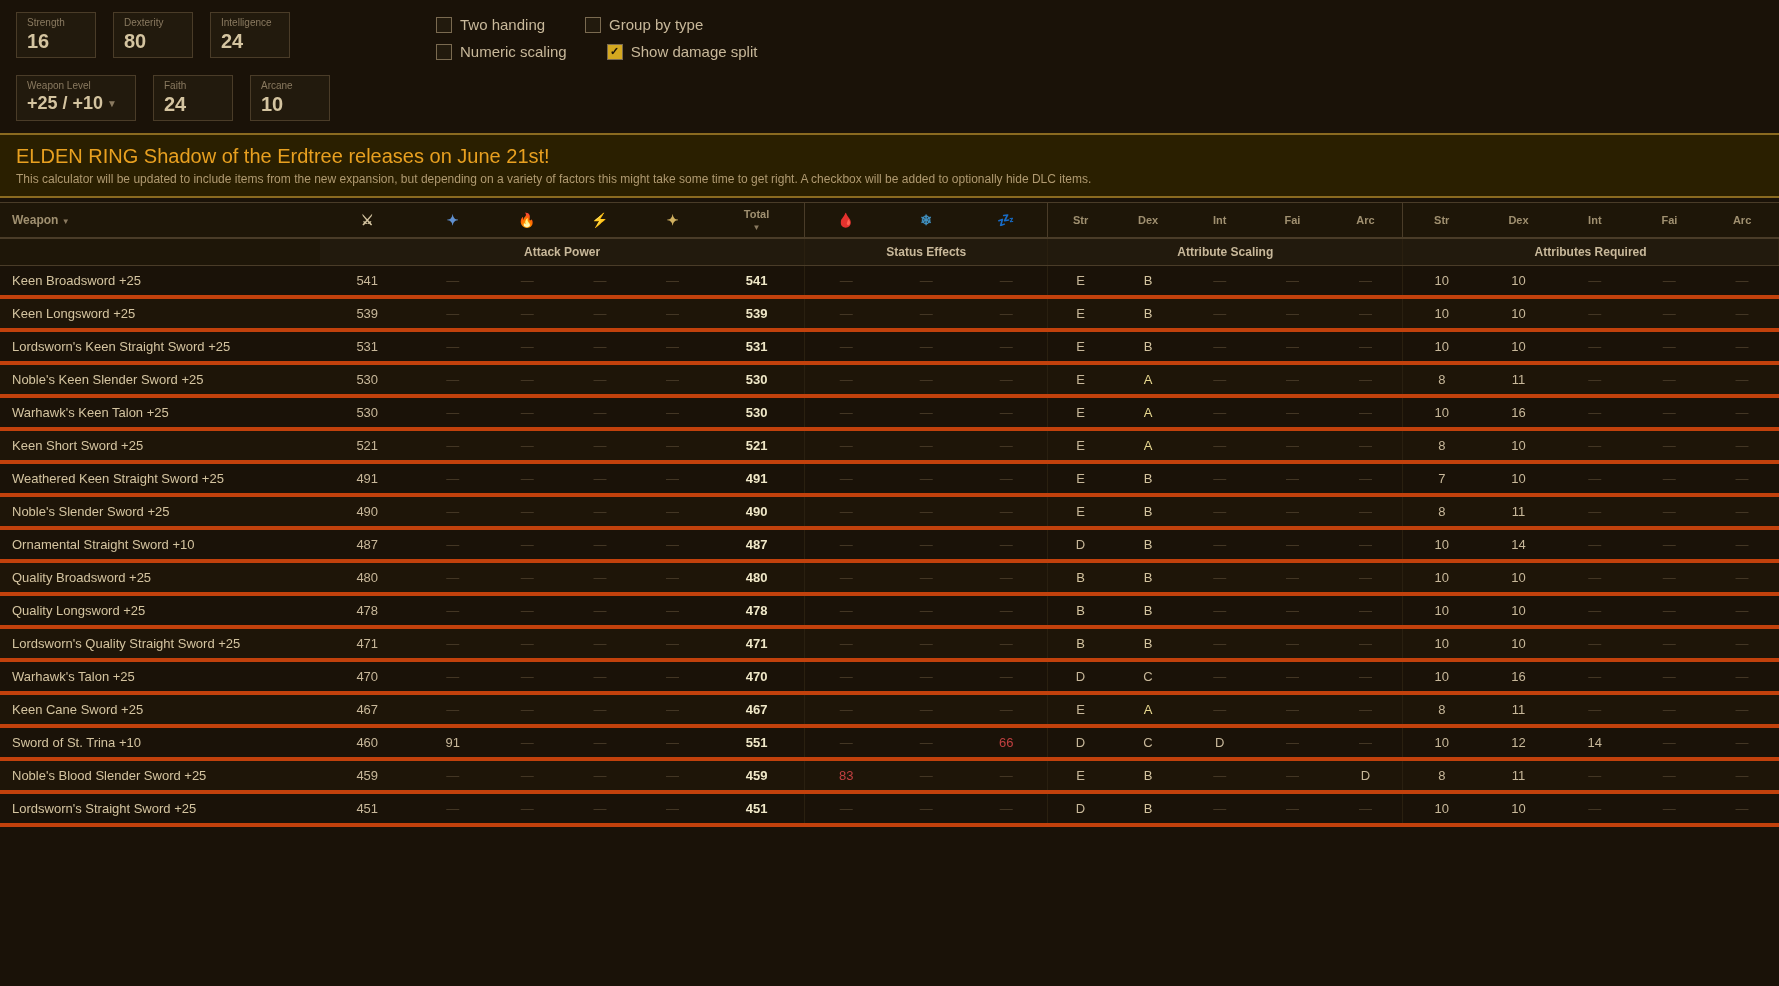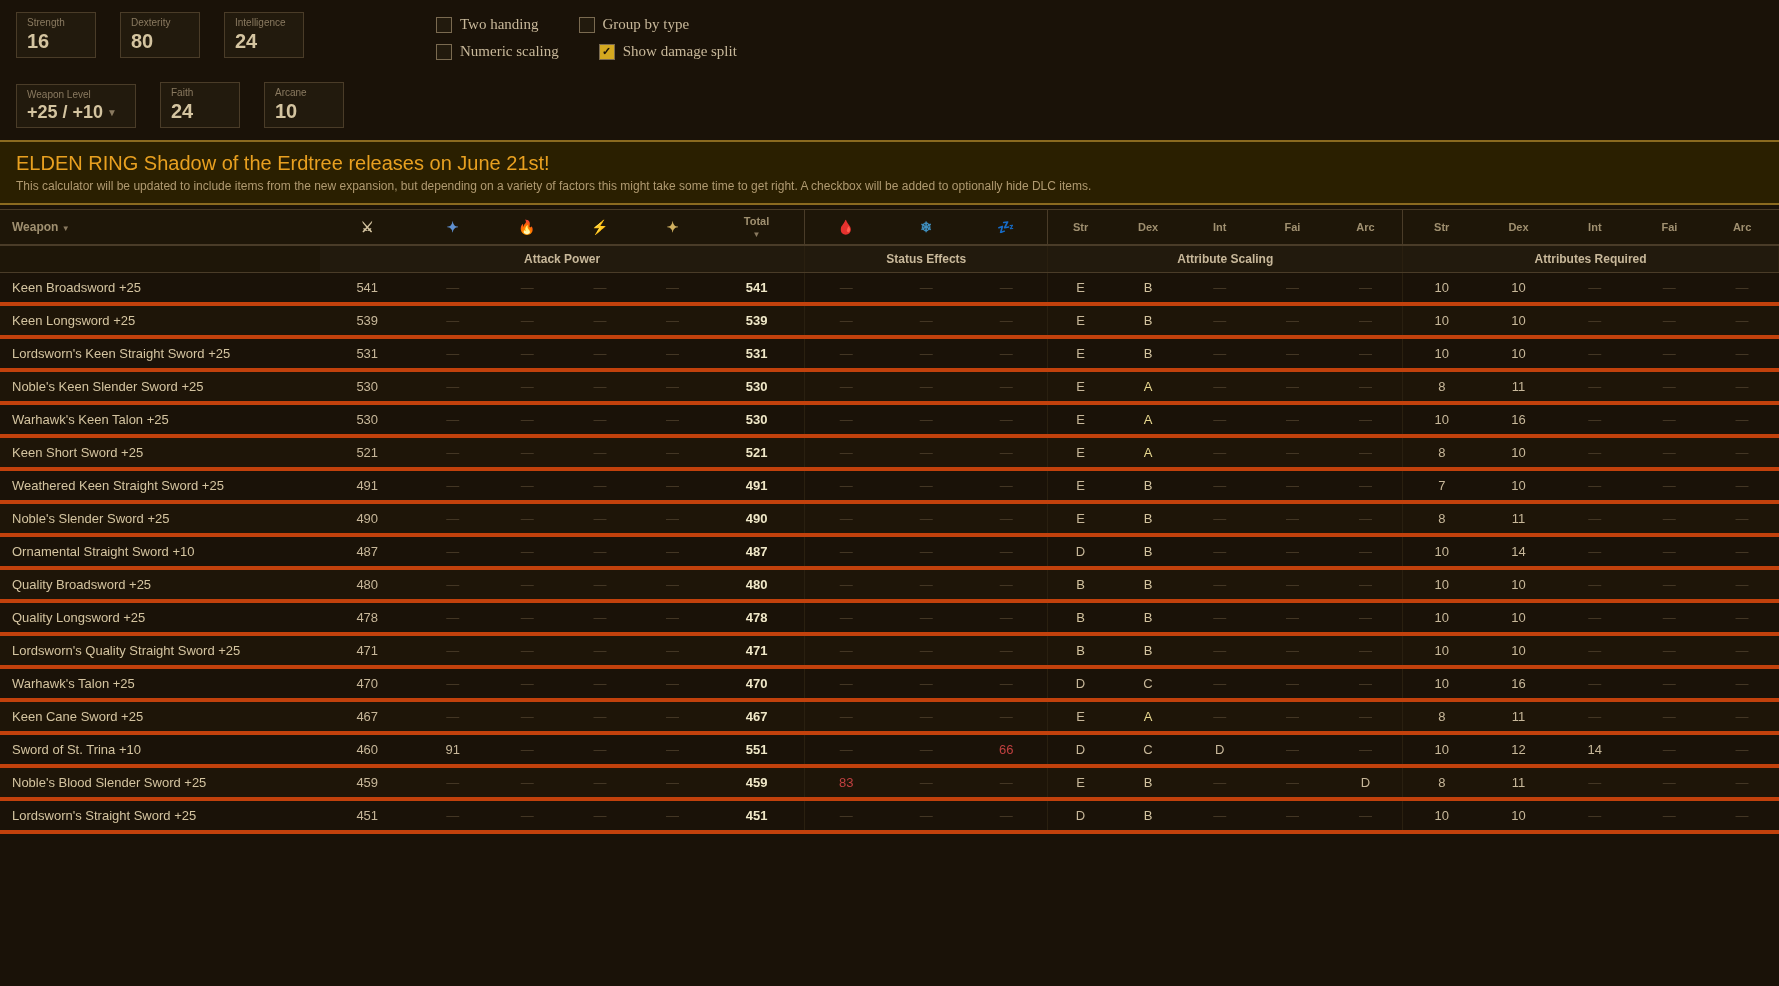--- a/index.html
+++ b/index.html
@@ -16,23 +16,22 @@
       background-color: #1a1208;
       padding: 12px 16px;
       display: flex;
       align-items: flex-start;
       gap: 20px;
     }
 
     .stat-inputs {
       display: flex;
       flex-wrap: wrap;
-      gap: 24px;
+      gap: 17px;
       max-width: 400px;
-      align-items: flex-end;
     }
 
     .stat-box {
       display: flex;
       flex-direction: column;
       border: 1px solid #4a3c28;
       background: #221a0d;
       padding: 4px 10px;
       min-width: 80px;
     }
@@ -107,21 +106,20 @@
     .checkbox-input:checked::after {
       content: '✓';
       color: #1a1208;
       font-size: 11px;
       font-weight: bold;
     }
 
     .checkbox-label {
       color: #c8b89a;
       font-size: 15px;
-      font-family: Liberation Serif, serif;
     }
 
     
     .banner {
       background-color: #2a1f00;
       border-top: 2px solid #8a6a20;
       border-bottom: 2px solid #8a6a20;
       padding: 10px 16px;
     }
 

